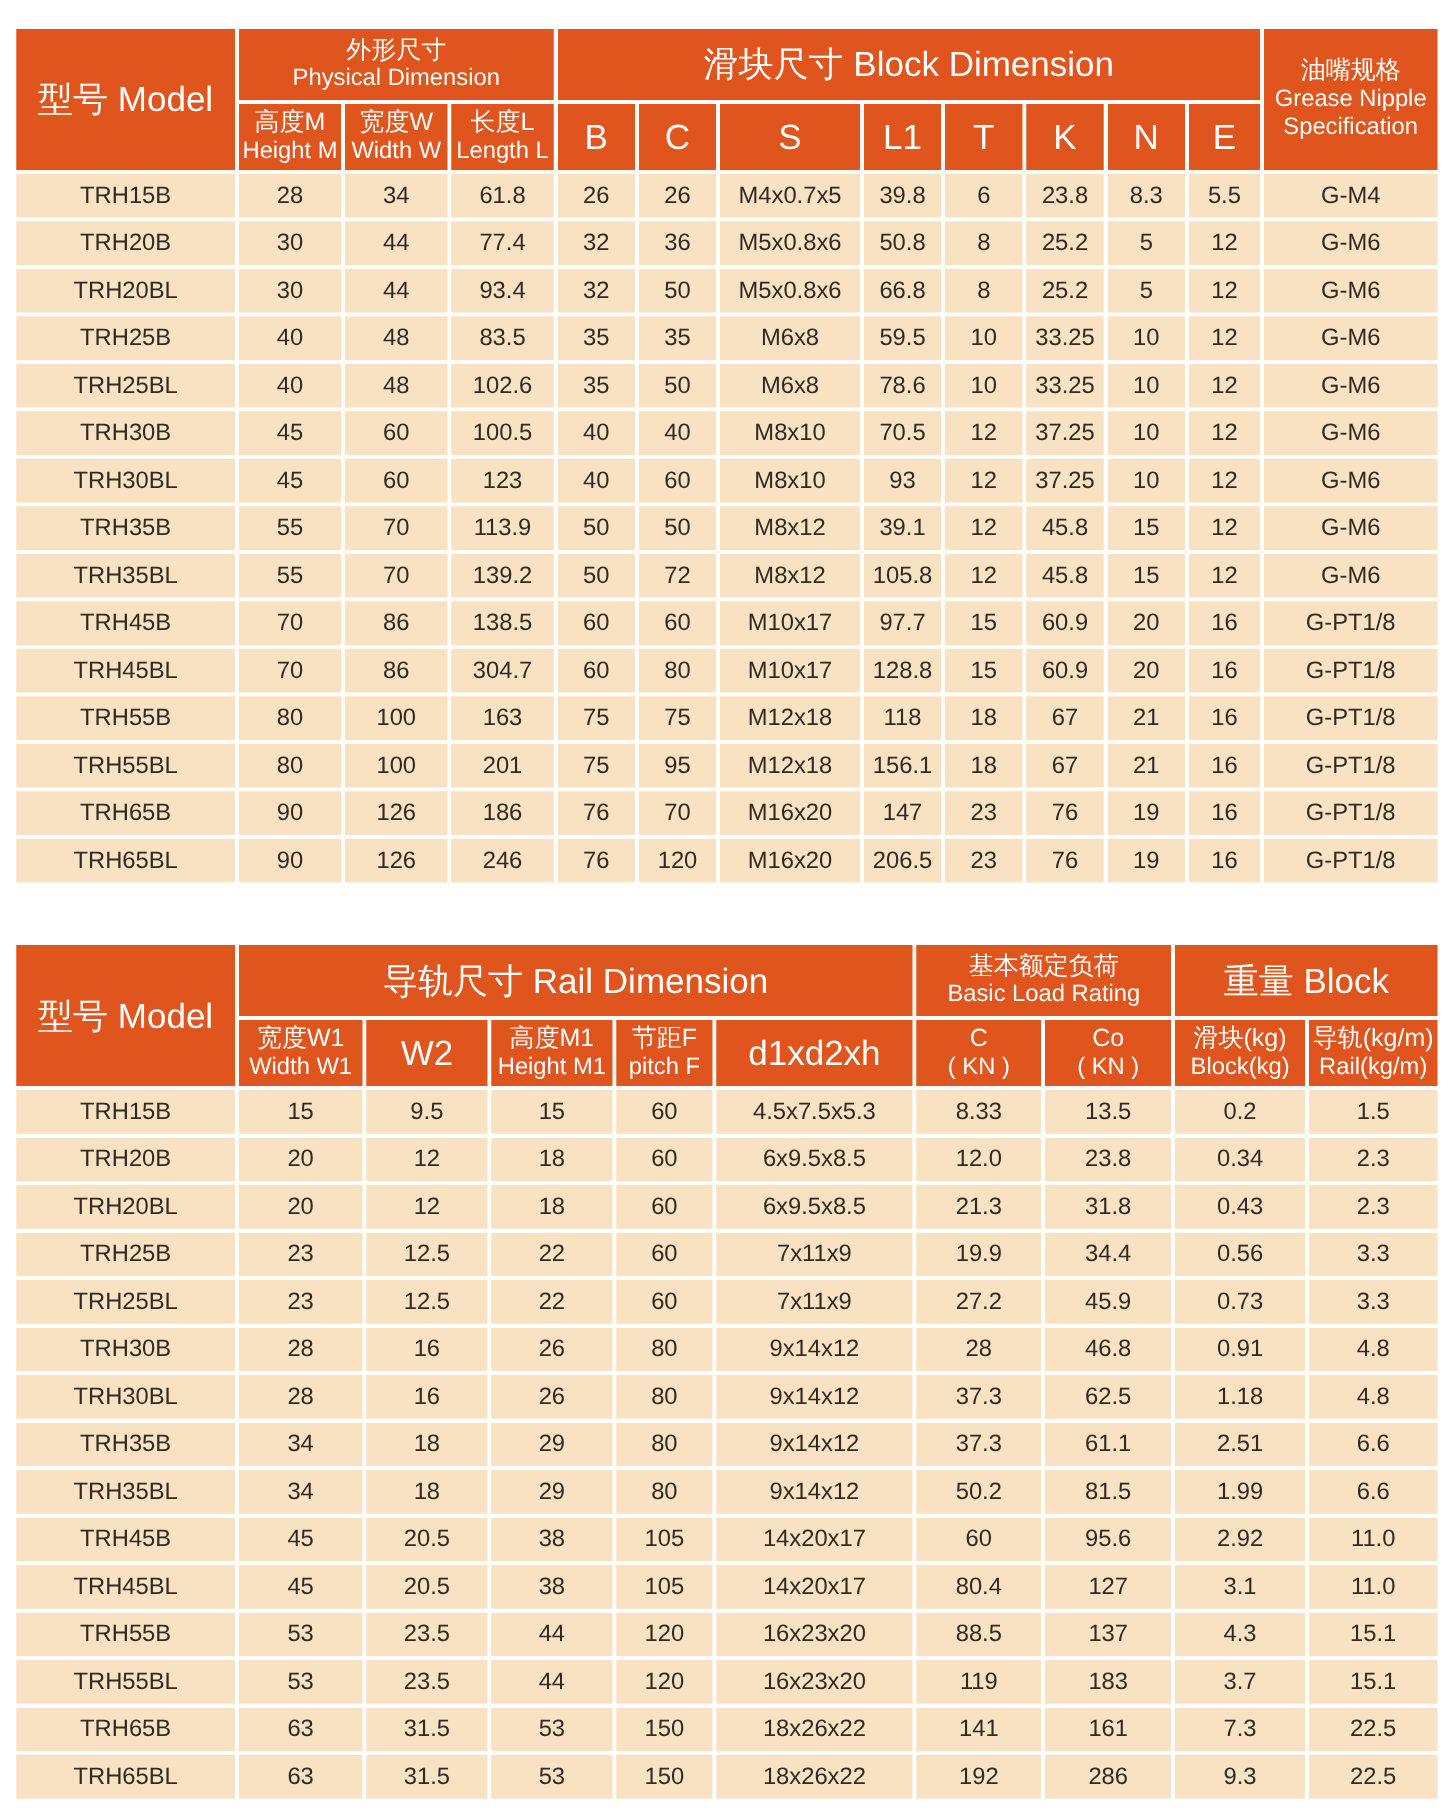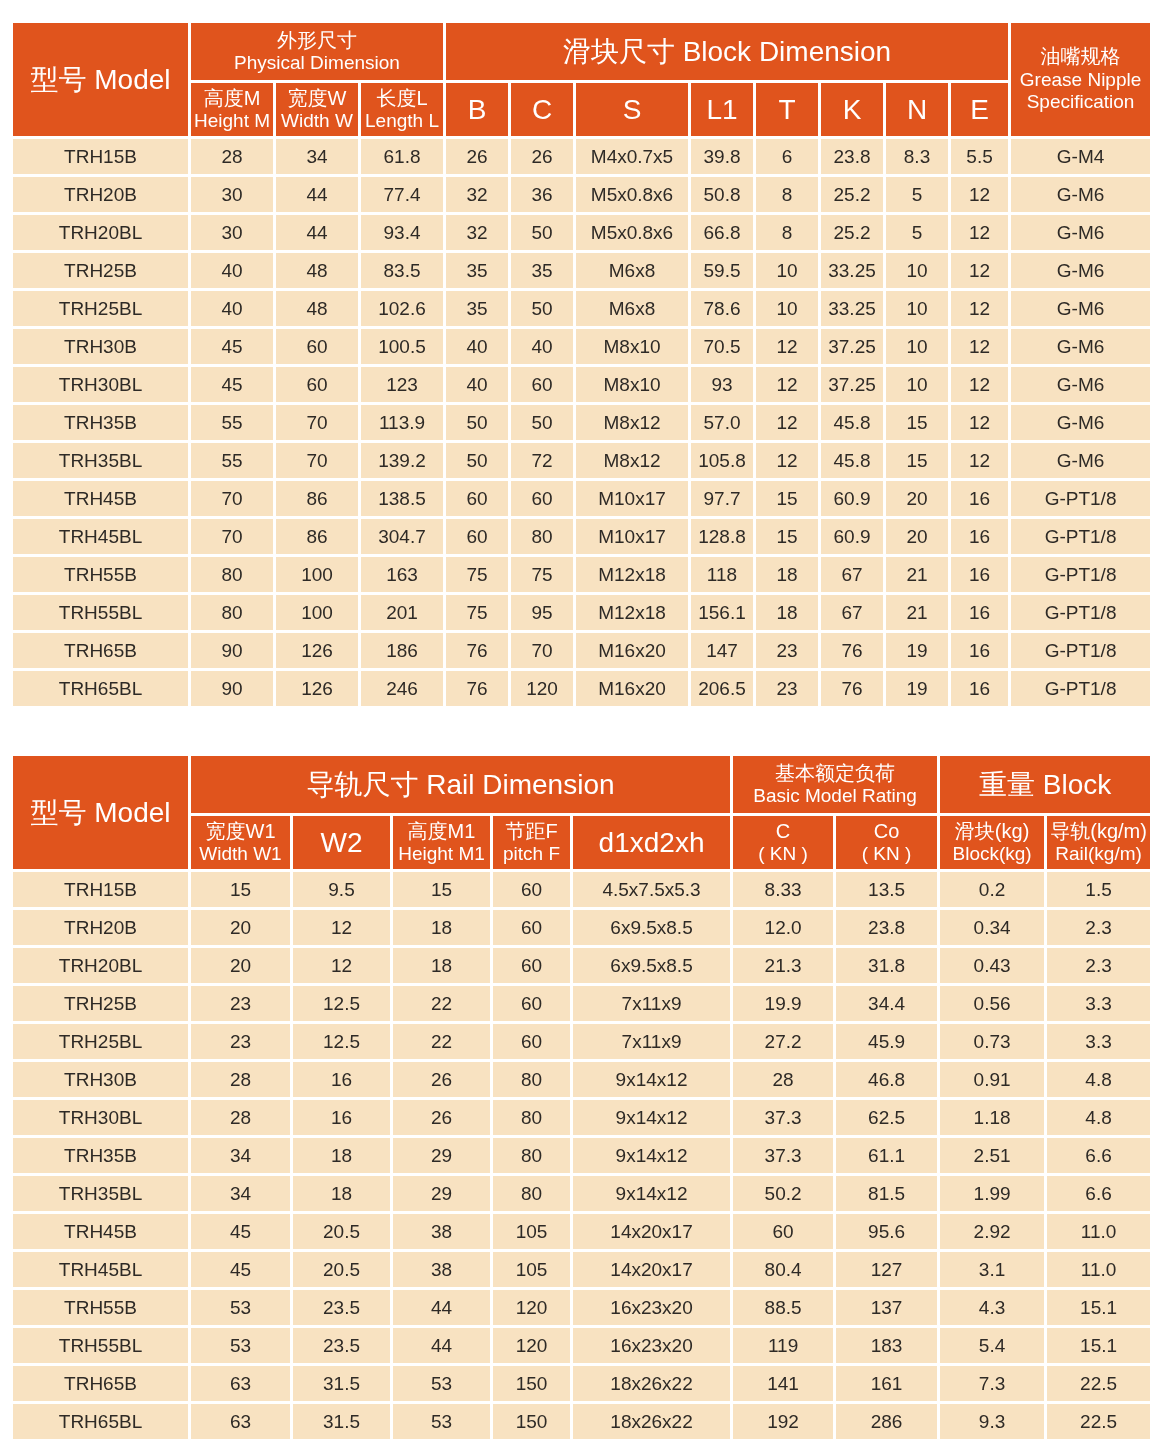--- a/index.html
+++ b/index.html
@@ -228,21 +228,21 @@
           <td>G-M6</td>
         </tr>
         <tr>
           <td>TRH35B</td>
           <td>55</td>
           <td>70</td>
           <td>113.9</td>
           <td>50</td>
           <td>50</td>
           <td>M8x12</td>
-          <td>57.0</td>
+          <td>39.1</td>
           <td>12</td>
           <td>45.8</td>
           <td>15</td>
           <td>12</td>
           <td>G-M6</td>
         </tr>
         <tr>
           <td>TRH35BL</td>
           <td>55</td>
           <td>70</td>
@@ -368,21 +368,21 @@
     <thead>
       <tr class="group-row">
         <th rowspan="2">
           <span class="single">型号 Model</span>
         </th>
         <th colspan="5">
           <span class="single">导轨尺寸 Rail Dimension</span>
         </th>
         <th colspan="2">
           <span class="zh">基本额定负荷</span>
-          <span class="en">Basic Model Rating</span>
+          <span class="en">Basic Load Rating</span>
         </th>
         <th colspan="2">
           <span class="single">重量 Block</span>
         </th>
       </tr>
       <tr class="sub-row">
         <th>
           <span class="zh">宽度W1</span>
           <span class="en">Width W1</span>
         </th>
@@ -565,21 +565,21 @@
         </tr>
         <tr>
           <td>TRH55BL</td>
           <td>53</td>
           <td>23.5</td>
           <td>44</td>
           <td>120</td>
           <td>16x23x20</td>
           <td>119</td>
           <td>183</td>
-          <td>5.4</td>
+          <td>3.7</td>
           <td>15.1</td>
         </tr>
         <tr>
           <td>TRH65B</td>
           <td>63</td>
           <td>31.5</td>
           <td>53</td>
           <td>150</td>
           <td>18x26x22</td>
           <td>141</td>

